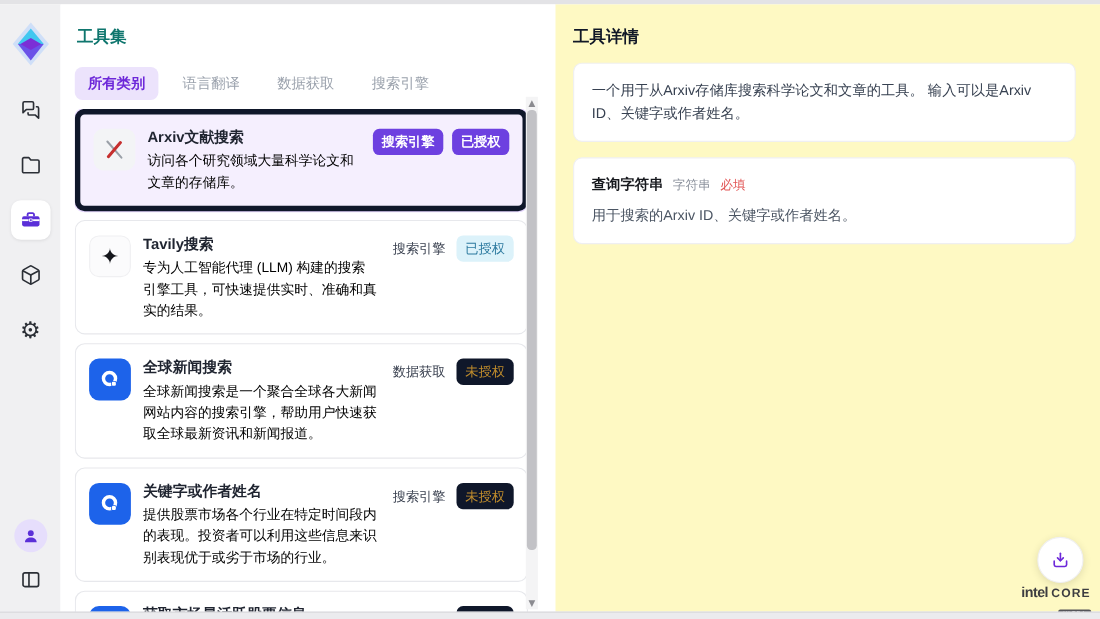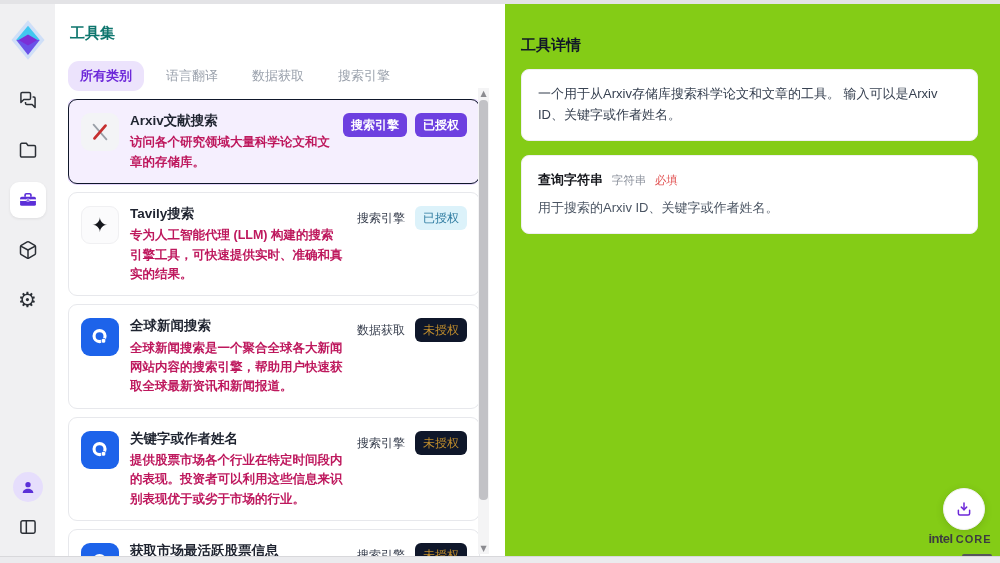--- a/index.html
+++ b/index.html
@@ -34,58 +34,58 @@
   
   .list-panel {
     position:absolute; left:55px; top:4px; width:450px; height:552px;
     background:#ffffff; padding:20px 0 0 13px;
   }
   .panel-title { font-size:15px; font-weight:bold; color:#0f766e; margin-left:2px; }
   .tabs { display:flex; gap:10px; margin-top:18px; margin-left:0; }
   .tab {
     font-size:13px; color:#9aa1ac; padding:6px 12px; border-radius:7px; cursor:pointer; white-space:nowrap;
   }
-  .tab.active { background:#ece3fc; color:#6d28d9; font-weight:bold;border-radius:11px; }
+  .tab.active { background:#ece3fc; color:#6d28d9; font-weight:bold; }
 
   .cards { margin-top:8px; width:412px; display:flex; flex-direction:column; gap:8px; height:462px; overflow:hidden; }
   .card {
     background:#fff; border:1px solid #e7e8ec; border-radius:9px;
     padding:11px 12px; display:flex; align-items:flex-start; gap:11px; cursor:pointer;
   }
-  .card.selected { background:#f5effe; border:1px solid #0f172a; box-shadow:0 0 0 1px #e4d6fb; }
+  .card.selected { background:#f5effe; border:5px solid #0f172a; box-shadow:0 0 0 1px #e4d6fb; }
   .tool-icon {
     flex:0 0 38px; width:38px; height:38px; border-radius:9px; background:#f3f4f6;
     display:flex; align-items:center; justify-content:center; margin-top:2px;
   }
   .tool-icon.blue { background:#1d63ea; }
   .tool-icon.white { background:#fbfbfc; border:1px solid #f0f0f2; }
   .tavily-star { font-size:20px; color:#15171c; line-height:1; font-family:"DejaVu Sans", sans-serif; }
   .tool-main { flex:1 1 auto; min-width:0; }
   .tool-name { font-size:13.5px; font-weight:bold; color:#1f2430; line-height:1.5; }
-  .tool-desc { font-size:12.5px; color:#be185d; line-height:1.55; margin-top:2px;font-weight:bold; }
+  .tool-desc { font-size:12.5px; color:#000000; line-height:1.55; margin-top:2px; }
   .tool-badges { flex:0 0 auto; display:flex; gap:8px; margin-top:2px; }
   .badge { font-size:12px; line-height:1; padding:6px 8px; border-radius:6px; white-space:nowrap; }
   .badge.cat-plain { color:#3a4150; padding:6px 2px; }
   .badge.solid { background:#6d40e0; color:#fff; font-weight:bold; }
   .badge.cyan { background:#dcf2fa; color:#2e7ba0; }
   .badge.yellow { background:#0f172a; color:#bf8c2c; }
 
   
   .scrollbar {
     position:absolute; left:423px; top:84px; width:11px; height:466px; background:#f4f4f5;
   }
   .scroll-arrow { position:absolute; left:0; width:11px; height:11px; color:#8b8b90; font-size:8px; line-height:11px; text-align:center; font-family:"DejaVu Sans", sans-serif; }
   .scroll-arrow.up { top:0; }
   .scroll-arrow.down { bottom:0; }
   .scroll-thumb { position:absolute; left:1px; top:12px; width:9px; height:400px; background:#c2c2c6; border-radius:4px; }
 
   
   .detail-panel {
     position:absolute; left:505px; top:4px; width:495px; height:552px;
-    background:#84cc16; padding:32px 22px 0 16px;
+    background:#fef9c3; padding:20px 22px 0 16px;
   }
   .detail-title { font-size:15px; font-weight:bold; color:#111827; }
   .section-heading { font-size:14px; font-weight:bold; color:#16181d; margin-top:24px; }
   .detail-card {
     margin-top:14px; background:#ffffff; border:1px solid #efeff1; border-radius:8px;
     padding:14px 16px; font-size:13px; color:#374151; line-height:1.6;
   }
   .param-name { font-size:13px; font-weight:bold; color:#16181d; }
   .param-type { font-size:11.5px; color:#8b919c; margin-left:5px;margin-top:16px; }
   .param-required { font-size:11.5px; color:#e25656; margin-left:5px;margin-top:48px; }

